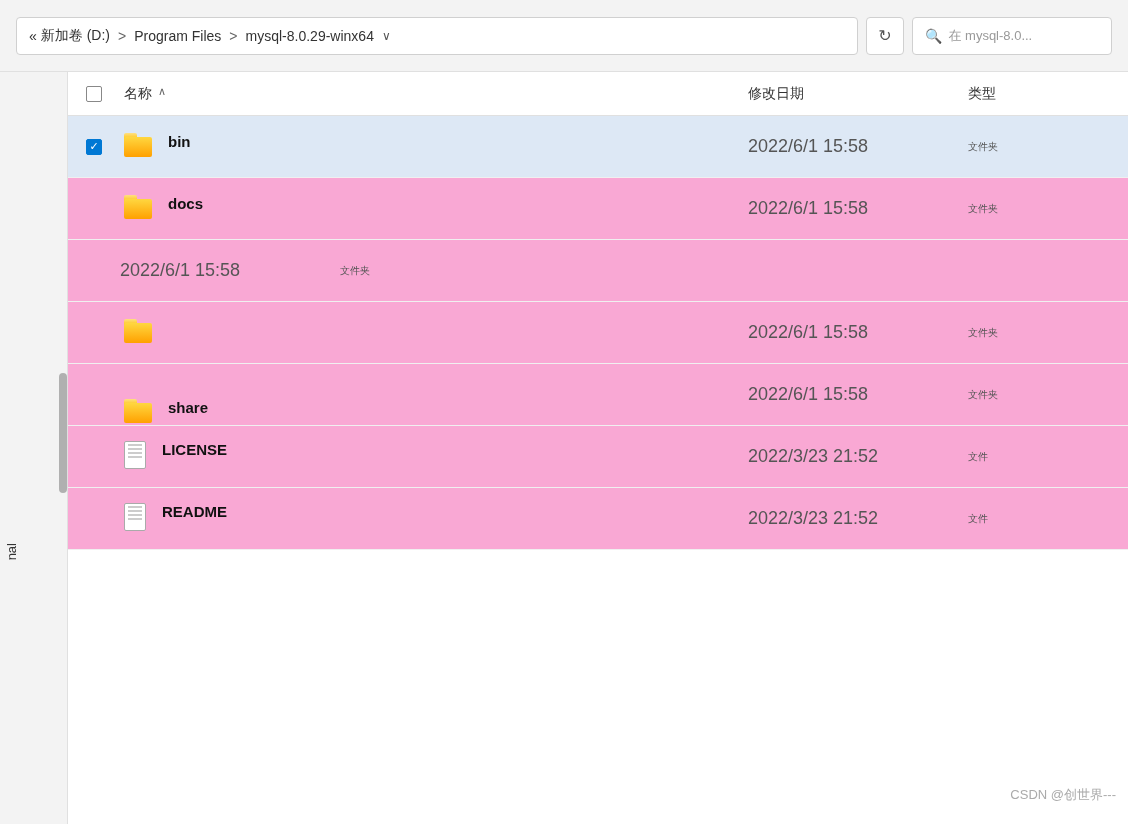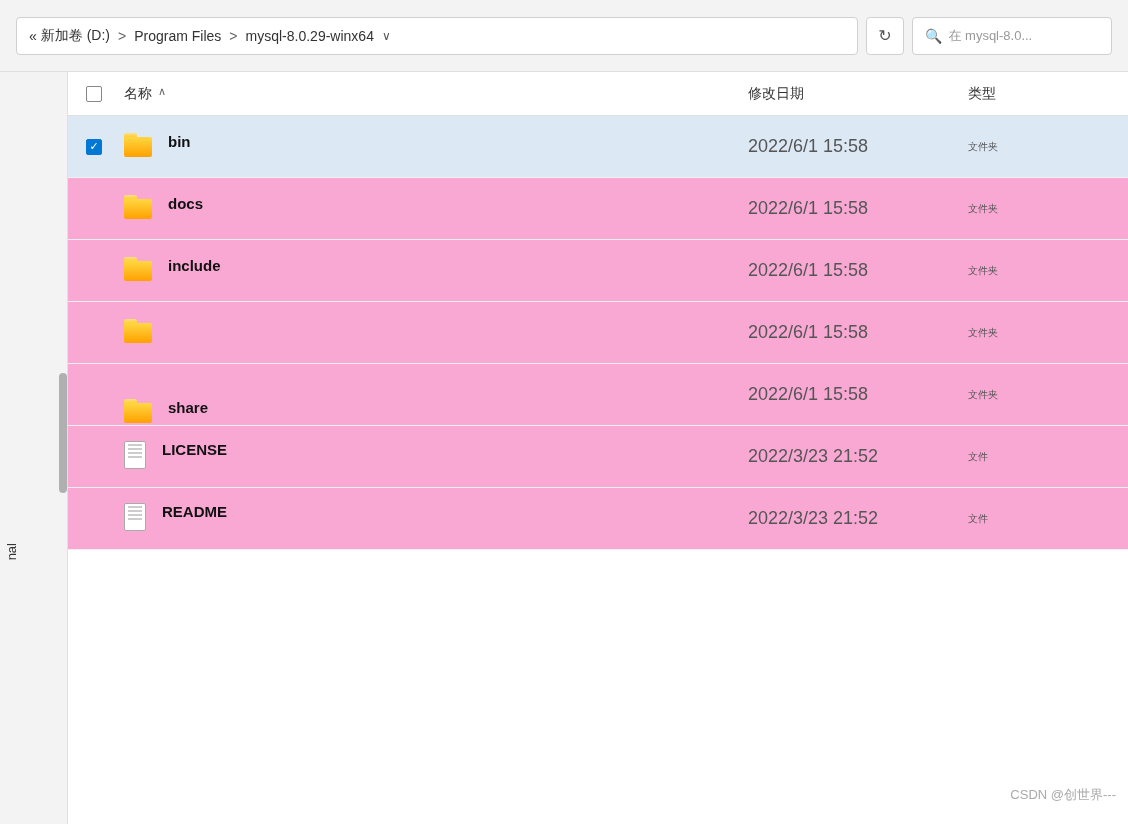--- a/index.html
+++ b/index.html
@@ -395,24 +395,20 @@
             <span class="row-icon"><span class="folder-icon-inner"><div class="folder-tab"></div><div class="folder-body"></div></span></span>
             <span class="row-name">docs</span>
           </div>
           <div class="row-date">2022/6/1 15:58</div>
           <div class="row-type">文件夹</div>
         </div>
         <div class="file-row">
           <div class="row-checkbox">
             <div class="checkbox-empty"></div>
           </div>
-          <div class="col-name" style="padding-left: 4px;">
-            <span class="row-icon"><span class="folder-icon-inner"><div class="folder-tab"></div><div class="folder-body"></div></span></span>
-            <span class="row-name">include</span>
-          </div>
           <div class="row-date">2022/6/1 15:58</div>
           <div class="row-type">文件夹</div>
         </div>
         <div class="file-row">
           <div class="row-checkbox">
             <div class="checkbox-empty"></div>
           </div>
           <div class="col-name" style="padding-left: 4px;">
             <span class="row-icon"><span class="folder-icon-inner"><div class="folder-tab"></div><div class="folder-body"></div></span></span>
           </div>

